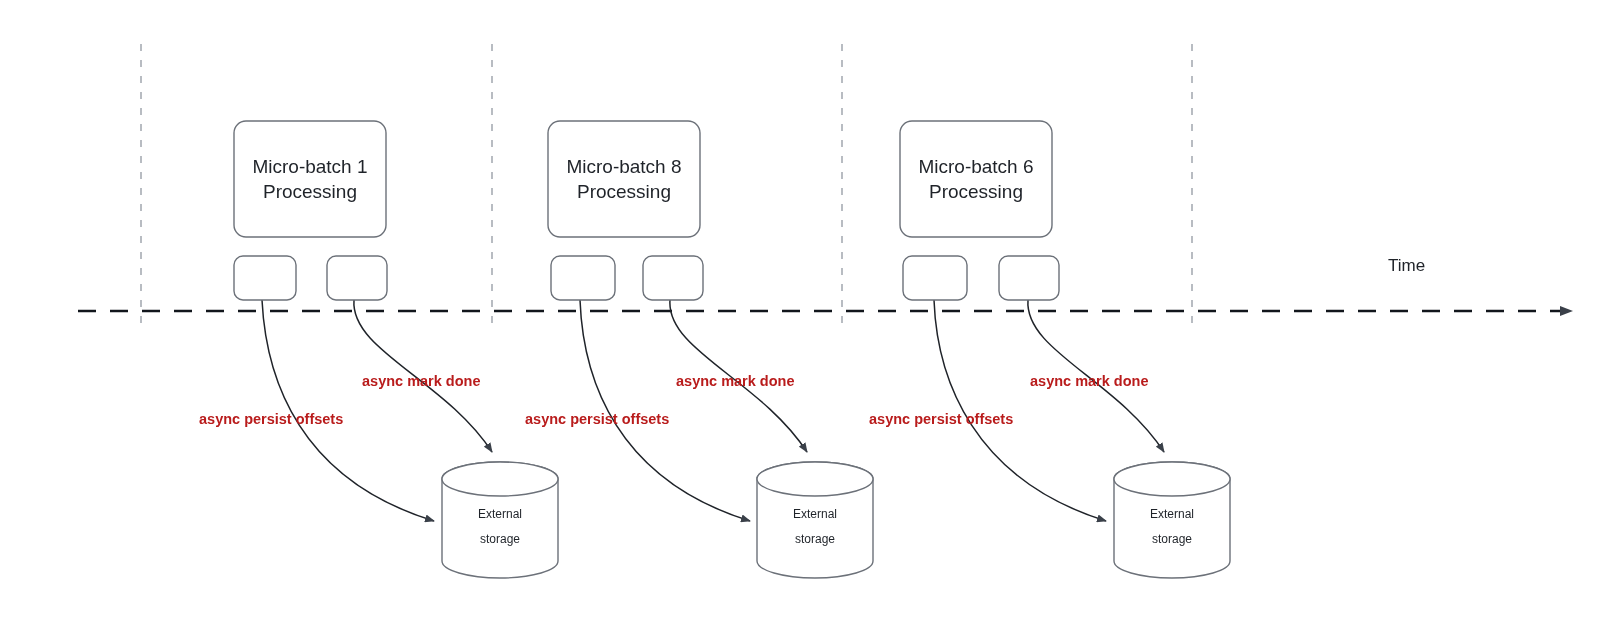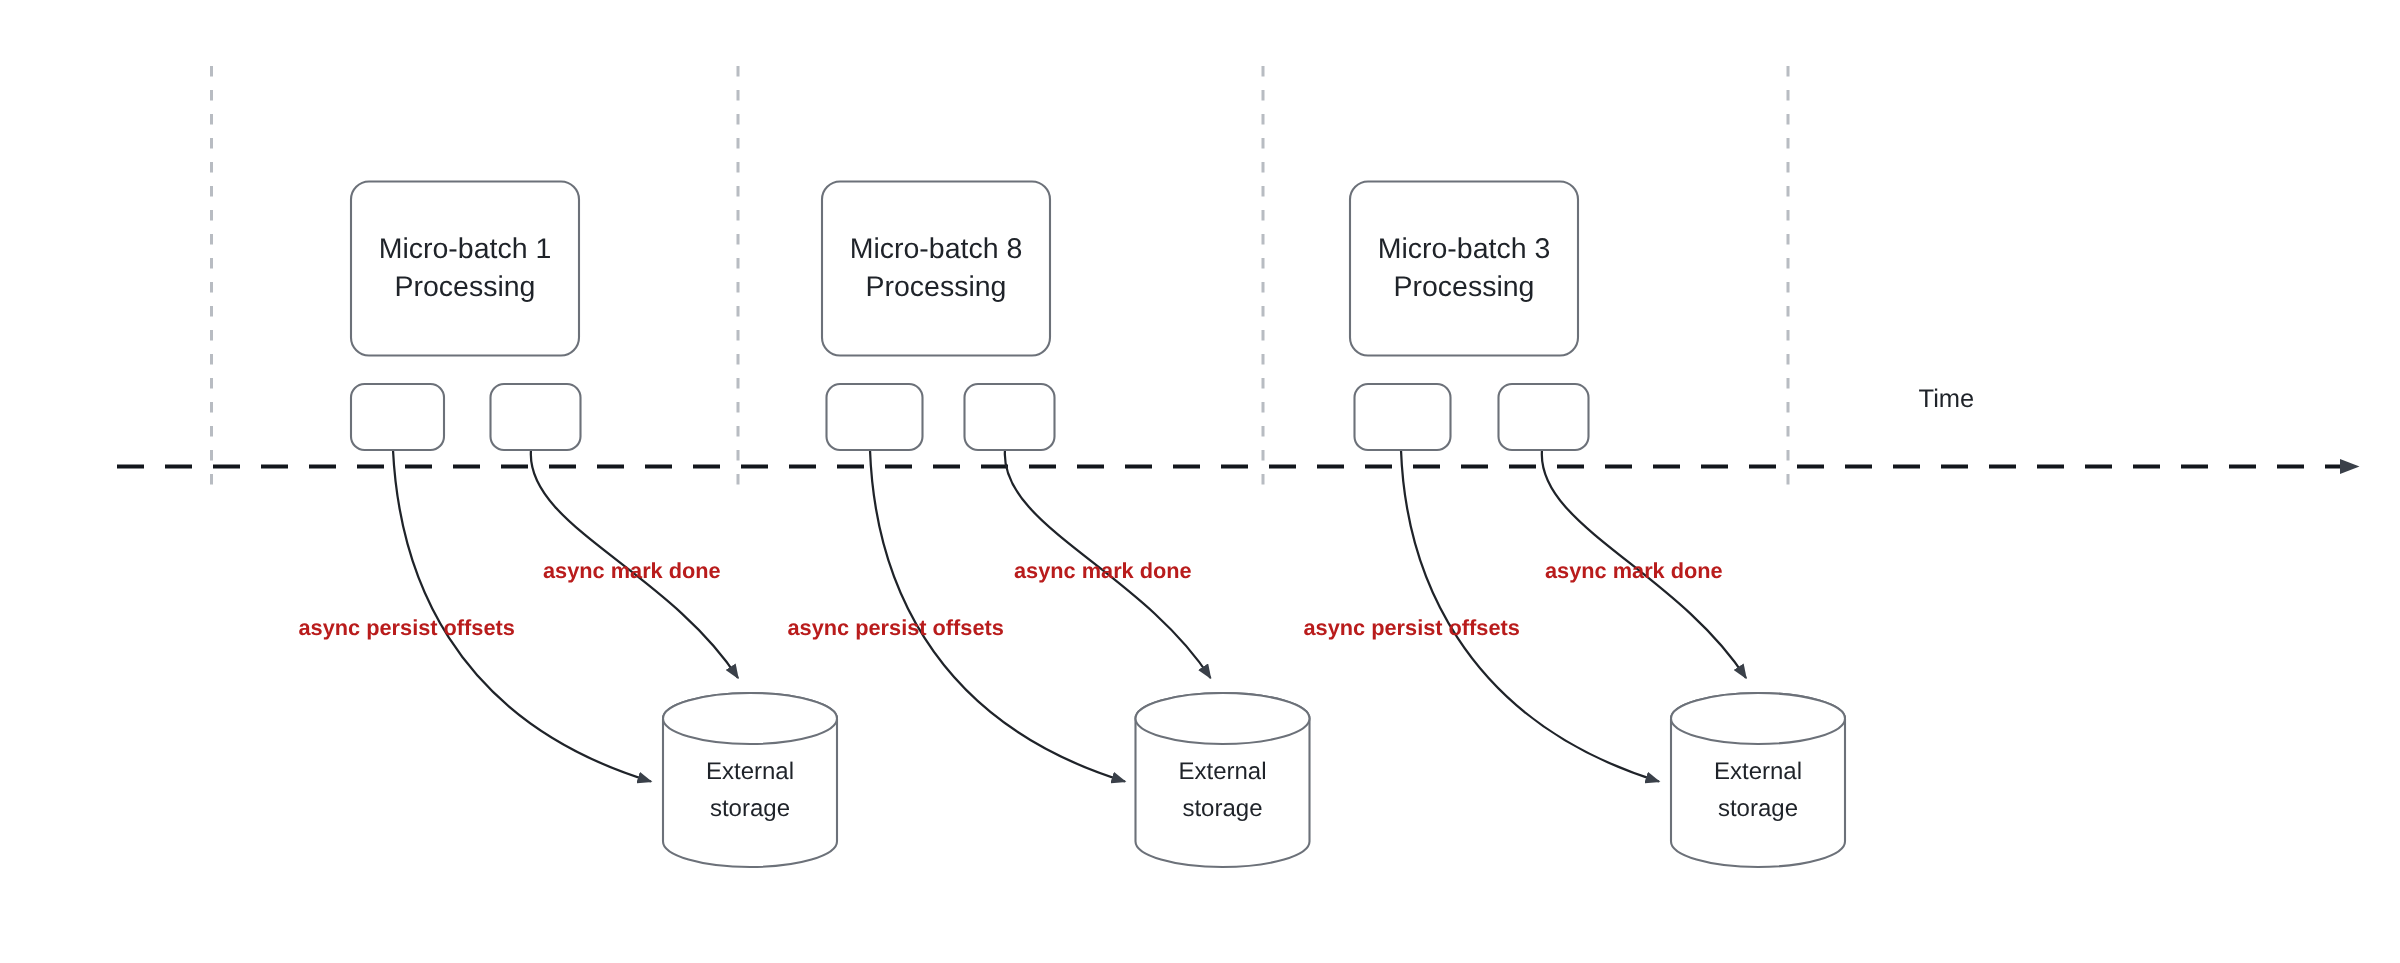--- a/index.html
+++ b/index.html
@@ -33,21 +33,21 @@
     font-size: 19px;
     line-height: 25px;
     color: #1f2329;
     white-space: pre-line;
     pointer-events: none;
   }
   .batch-label {
     font-size: 19px;
   }
   .storage-label {
-    font-size: 16px;
+    font-size: 12px;
   }
   .edge-label {
     position: absolute;
     font-family: "Liberation Sans", sans-serif;
     font-size: 14.5px;
     font-weight: bold;
     color: #b91c1c;
     white-space: nowrap;
   }
   .axis-label {
@@ -115,23 +115,23 @@
       <div class="node-label storage-label" style="left: 430px; top: 476px; width: 140px; height: 102px; display: flex; align-items: center; justify-content: center;">External
 storage</div>
       <div class="edge-label" style="left: 199px; top: 411px;">async persist offsets</div>
       <div class="edge-label" style="left: 362px; top: 373px;">async mark done</div>
       <div class="node-label batch-label" style="left: 548px; top: 121px; width: 152px; height: 116px; display: flex; align-items: center; justify-content: center;">Micro-batch 8
 Processing</div>
       <div class="node-label storage-label" style="left: 745px; top: 476px; width: 140px; height: 102px; display: flex; align-items: center; justify-content: center;">External
 storage</div>
       <div class="edge-label" style="left: 525px; top: 411px;">async persist offsets</div>
       <div class="edge-label" style="left: 676px; top: 373px;">async mark done</div>
-      <div class="node-label batch-label" style="left: 900px; top: 121px; width: 152px; height: 116px; display: flex; align-items: center; justify-content: center;">Micro-batch 3
+      <div class="node-label batch-label" style="left: 900px; top: 121px; width: 152px; height: 116px; display: flex; align-items: center; justify-content: center;">Micro-batch 6
 Processing</div>
       <div class="node-label storage-label" style="left: 1102px; top: 476px; width: 140px; height: 102px; display: flex; align-items: center; justify-content: center;">External
 storage</div>
       <div class="edge-label" style="left: 869px; top: 411px;">async persist offsets</div>
       <div class="edge-label" style="left: 1030px; top: 373px;">async mark done</div>
     </div>
 
-  <div class="axis-label" id="time-axis-label" style="left: 1279px; top: 256px;">Time</div>
+  <div class="axis-label" id="time-axis-label" style="left: 1388px; top: 256px;">Time</div>
 
 </div>
 
 </body></html>

